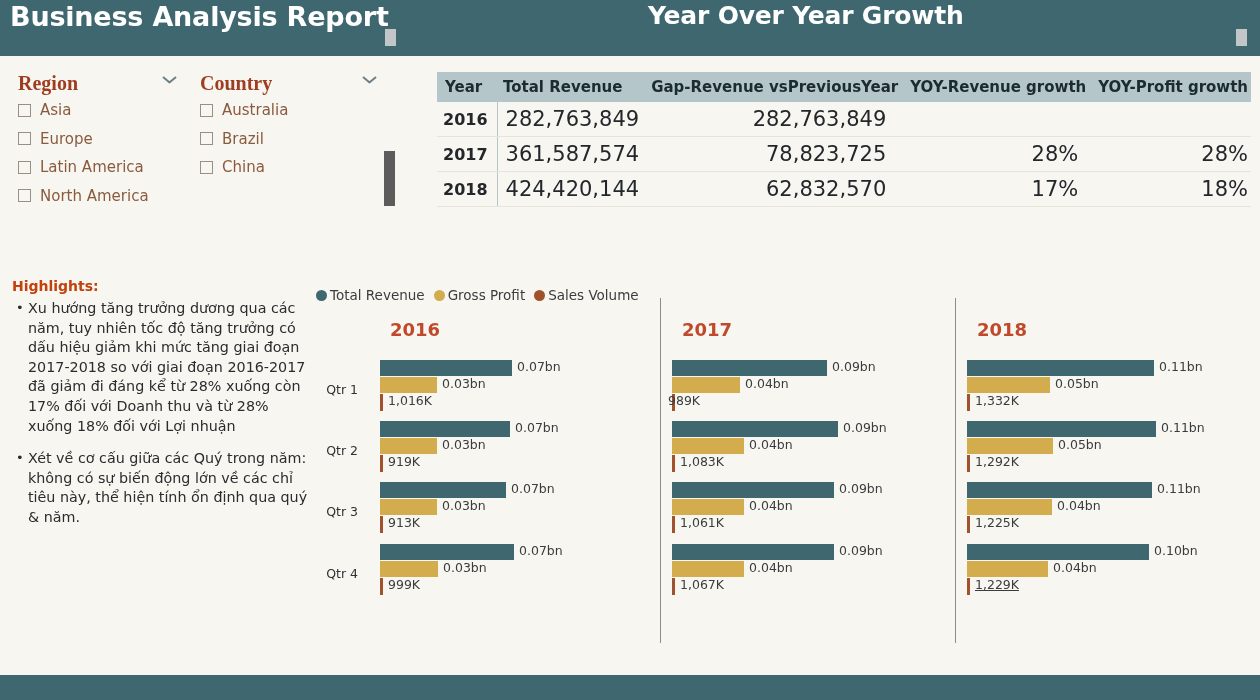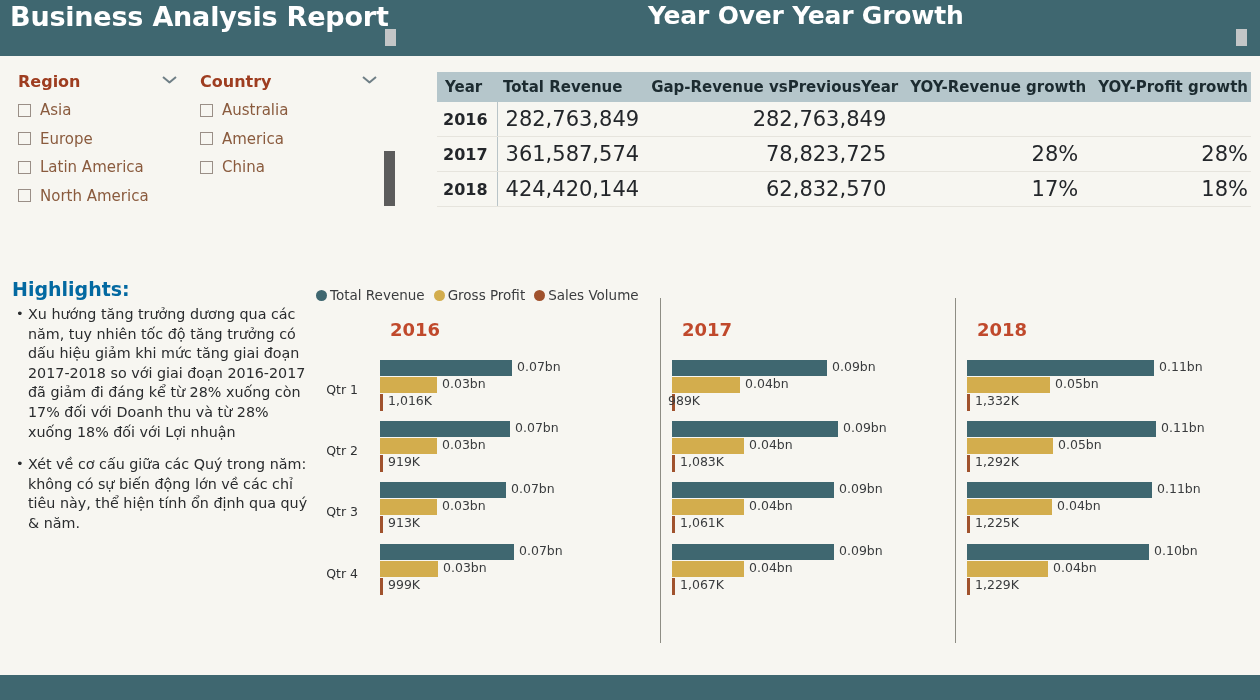--- a/index.html
+++ b/index.html
@@ -35,21 +35,21 @@
   .hdr-marker.left { left: 385px; }
   .hdr-marker.right { left: 1236px; }
 
   
   .filters { position: absolute; left: 0; top: 56px; width: 420px; height: 192px; }
   .filter-col { position: absolute; top: 16px; }
   .filter-col.region { left: 18px; width: 170px; }
   .filter-col.country { left: 200px; width: 190px; }
   .filter-head {
     position: relative; height: 24px;
-    font-size: 16px; font-weight: bold; color: #9e3d20;
+    font-size: 20px; font-weight: bold; color: #9e3d20; font-family: Liberation Serif, serif;
   }
   .chev {
     position: absolute; right: 6px; top: 4px; width: 13px; height: 8px;
   }
   .chev::before, .chev::after {
     content: ""; position: absolute; top: 0; width: 9px; height: 2px;
     background: #6f7f86;
   }
   .chev::before { left: 0; transform: rotate(40deg); transform-origin: left center; }
   .chev::after  { right: 0; transform: rotate(-40deg); transform-origin: right center; }
@@ -92,21 +92,21 @@
   }
   .tbl td.c-year { font-weight: bold; text-align: right; padding-right: 9px;
                    border-right: 1px solid #b9c4c8; font-size: 16px; }
   .tbl td.c-rev  { text-align: left; padding-left: 8px; }
   .tbl td.c-gap  { text-align: right; padding-right: 18px; }
   .tbl td.c-yoyr { text-align: right; padding-right: 14px; }
   .tbl td.c-yoyp { text-align: right; padding-right: 3px; }
 
   
   .highlights { position: absolute; left: 12px; top: 278px; width: 300px; }
-  .hl-title { font-size: 19px; font-weight: bold; color: #0369a1; margin-bottom: 5px; }
+  .hl-title { font-size: 14px; font-weight: bold; color: #c2410c; margin-bottom: 5px; }
   .hl-list { list-style: none; }
   .hl-item {
     position: relative; padding-left: 16px; margin-bottom: 13px;
     font-size: 14.3px; line-height: 19.6px; color: #2a2c2e;
     text-align: left;
   }
   .hl-item::before {
     content: "\2022"; position: absolute; left: 4px; top: -1px;
     font-size: 13px; color: #2a2c2e;
   }
@@ -191,21 +191,21 @@
         <span>Country</span>
         <span class="chev"></span>
       </div>
       <div id="country-options">
           <div class="chk-row">
             <span class="chk-box"></span>
             <span class="chk-label">Australia</span>
           </div>
           <div class="chk-row">
             <span class="chk-box"></span>
-            <span class="chk-label">America</span>
+            <span class="chk-label">Brazil</span>
           </div>
           <div class="chk-row">
             <span class="chk-box"></span>
             <span class="chk-label">China</span>
           </div>
         </div>
     </div>
 
     <div class="scrollbar-track"></div>
     <div class="scrollbar-thumb"></div>
@@ -373,19 +373,19 @@
           <div class="bar-val prof" style="left: 102px;">0.04bn</div>
           <div class="bar vol" style="left: 12px; width: 3px;"></div>
           <div class="bar-val vol" style="left: 20px;">1,225K</div>
         </div>
         <div class="qgroup" style="top: 239px;">
           <div class="bar rev" style="left: 12px; width: 182px;"></div>
           <div class="bar-val rev" style="left: 199px;">0.10bn</div>
           <div class="bar prof" style="left: 12px; width: 81px;"></div>
           <div class="bar-val prof" style="left: 98px;">0.04bn</div>
           <div class="bar vol" style="left: 12px; width: 3px;"></div>
-          <div class="bar-val vol" style="left: 20px;">1,229K</div>
+          <div class="bar-val vol" style="left: 20px; text-decoration: underline;">1,229K</div>
         </div>
       </div>
     </div>
 
   <div class="footer"></div>
 </div>
 
 </body></html>

